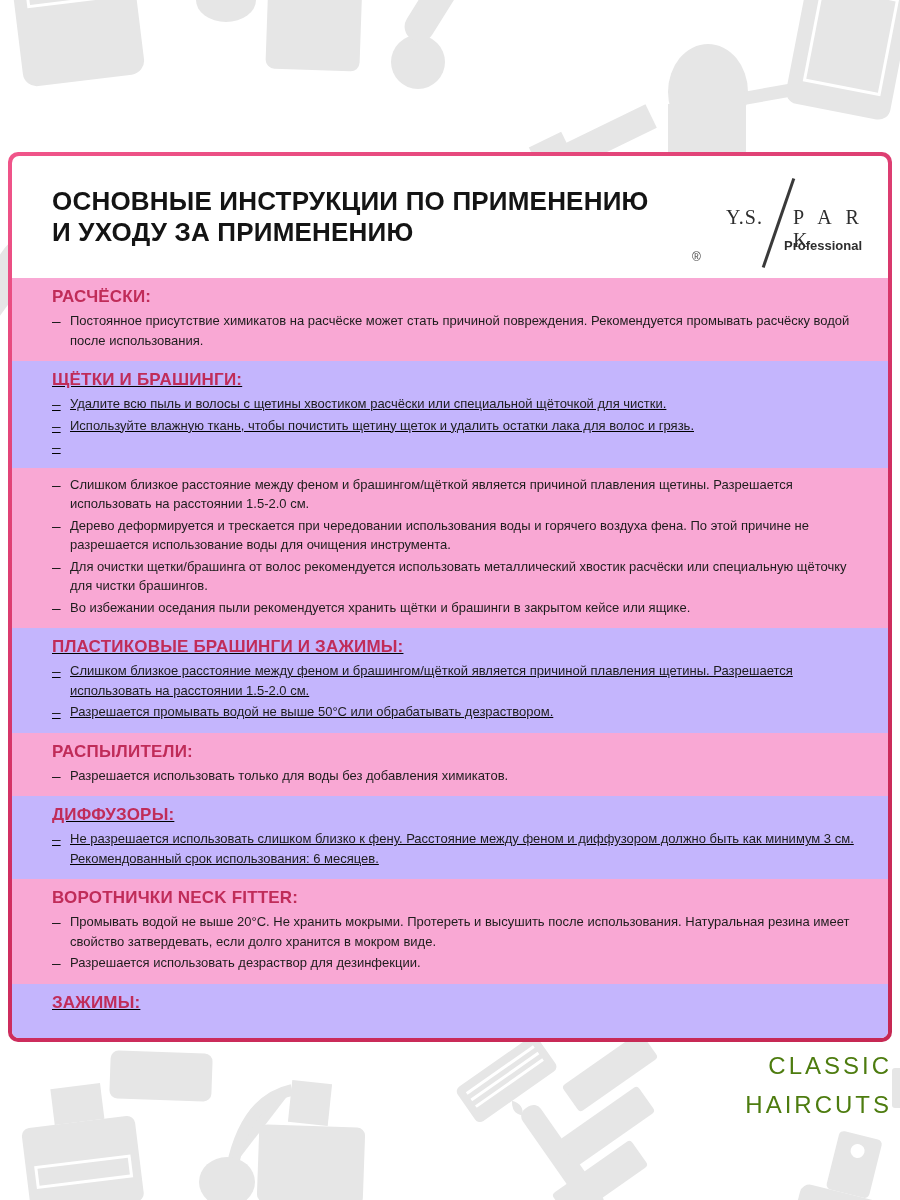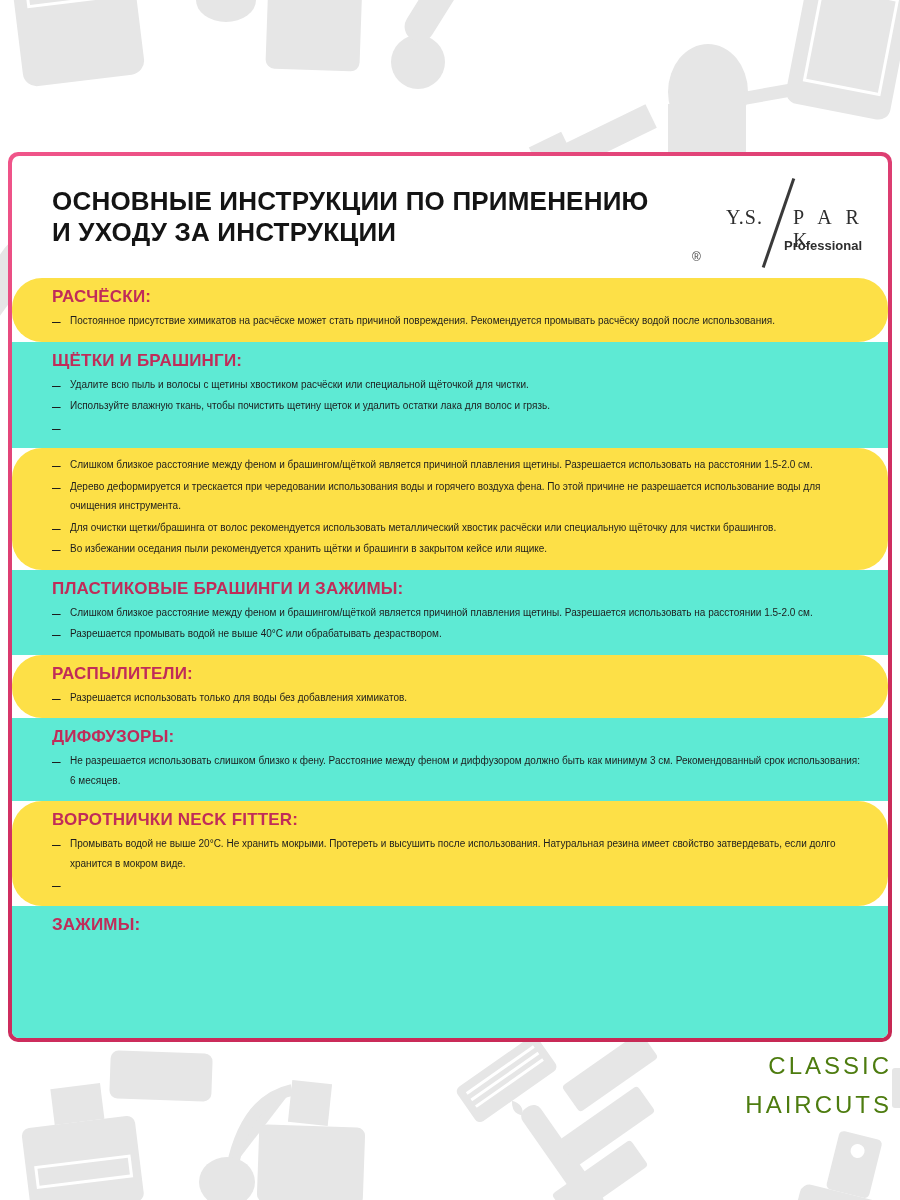--- a/index.html
+++ b/index.html
@@ -59,33 +59,33 @@
   .logo .prof {
     position:absolute; right:2px; top:58px; font-weight:bold;
     font-size:13px; color:#2e2e2e;
   }
   .logo .reg {
     position:absolute; left:16px; top:70px; font-size:12px; color:#444;
   }
 
   
   .sec { padding:7px 26px 9px 40px; flex:none; }
-  .sec.pink { background:#fde047;border-radius:30px; }
-  .sec.white { background:#5eead4; }
+  .sec.pink { background:#f9a8d4; }
+  .sec.white { background:#c4b5fd;text-decoration:underline; }
   .sec:last-child { flex:1 1 auto; }
   .sec-h {
     font-size:17px; line-height:24px; font-weight:bold;
     color:#c02c59; letter-spacing:0.2px; margin-bottom:2px;
   }
   .bullet { display:flex; margin-bottom:2px; }
   .dash {
     flex:none; width:18px; font-size:15.5px; line-height:19.5px; color:#1d1d1d;
   }
   .btxt {
-    font-size:10px; line-height:19.5px; color:#1d1d1d;
+    font-size:13px; line-height:19.5px; color:#1d1d1d;
   }
 </style>
 </head>
 <body>
 
 <svg class="bg-icons" width="900" height="1200" viewBox="0 0 900 1200">
 
   <g transform="rotate(-7 85 30)">
     <rect class="shape" x="18" y="-48" width="122" height="128" rx="14"></rect>
     <rect class="cut" x="32" y="-42" width="80" height="42"></rect>
@@ -161,21 +161,21 @@
   <div>CLASSIC</div>
   <div>HAIRCUTS</div>
 </div>
 
 <div class="card">
   <div class="card-inner">
 
     <div class="title-row">
       <h1 class="doc-title">
         <span>ОСНОВНЫЕ ИНСТРУКЦИИ ПО ПРИМЕНЕНИЮ</span><br>
-        <span>И УХОДУ ЗА ИНСТРУКЦИИ</span>
+        <span>И УХОДУ ЗА ПРИМЕНЕНИЮ</span>
       </h1>
       <div class="logo">
         <span class="slash"></span>
         <span class="ys">Y.S.</span>
         <span class="park">P A R K</span>
         <span class="prof">Professional</span>
         <span class="reg">®</span>
       </div>
     </div>
 
@@ -222,21 +222,21 @@
     </section>
 
     <section class="sec white">
       <h2 class="sec-h">ПЛАСТИКОВЫЕ БРАШИНГИ И ЗАЖИМЫ:</h2>
       <div class="bullet">
         <span class="dash">–</span>
         <span class="btxt">Слишком близкое расстояние между феном и брашингом/щёткой является причиной плавления щетины. Разрешается использовать на расстоянии 1.5-2.0 см.</span>
       </div>
       <div class="bullet">
         <span class="dash">–</span>
-        <span class="btxt">Разрешается промывать водой не выше 40°C или обрабатывать дезраствором.</span>
+        <span class="btxt">Разрешается промывать водой не выше 50°C или обрабатывать дезраствором.</span>
       </div>
     </section>
 
     <section class="sec pink">
       <h2 class="sec-h">РАСПЫЛИТЕЛИ:</h2>
       <div class="bullet">
         <span class="dash">–</span>
         <span class="btxt">Разрешается использовать только для воды без добавления химикатов.</span>
       </div>
     </section>
@@ -250,20 +250,21 @@
     </section>
 
     <section class="sec pink">
       <h2 class="sec-h">ВОРОТНИЧКИ NECK FITTER:</h2>
       <div class="bullet">
         <span class="dash">–</span>
         <span class="btxt">Промывать водой не выше 20°C. Не хранить мокрыми. Протереть и высушить после использования. Натуральная резина имеет свойство затвердевать, если долго хранится в мокром виде.</span>
       </div>
       <div class="bullet">
         <span class="dash">–</span>
+        <span class="btxt">Разрешается использовать дезраствор для дезинфекции.</span>
       </div>
     </section>
 
     <section class="sec white">
       <h2 class="sec-h">ЗАЖИМЫ:</h2>
 
     </section>
 
   </div>
 </div>

